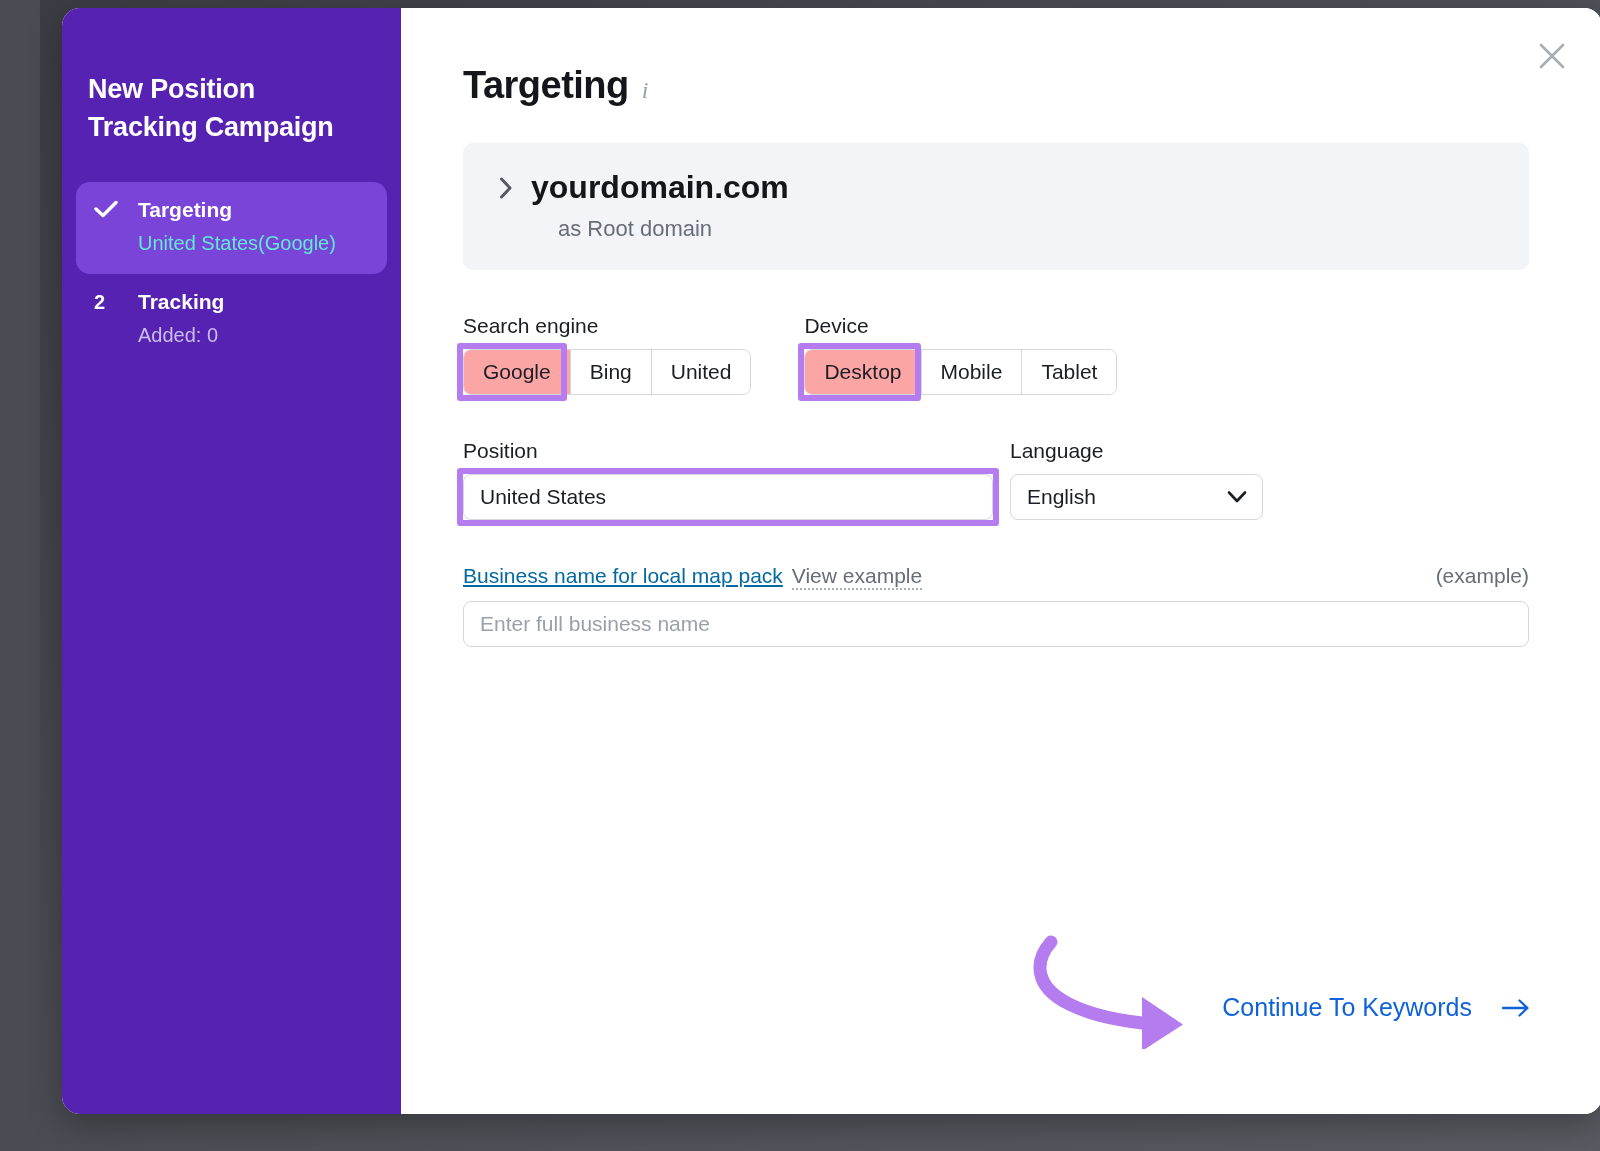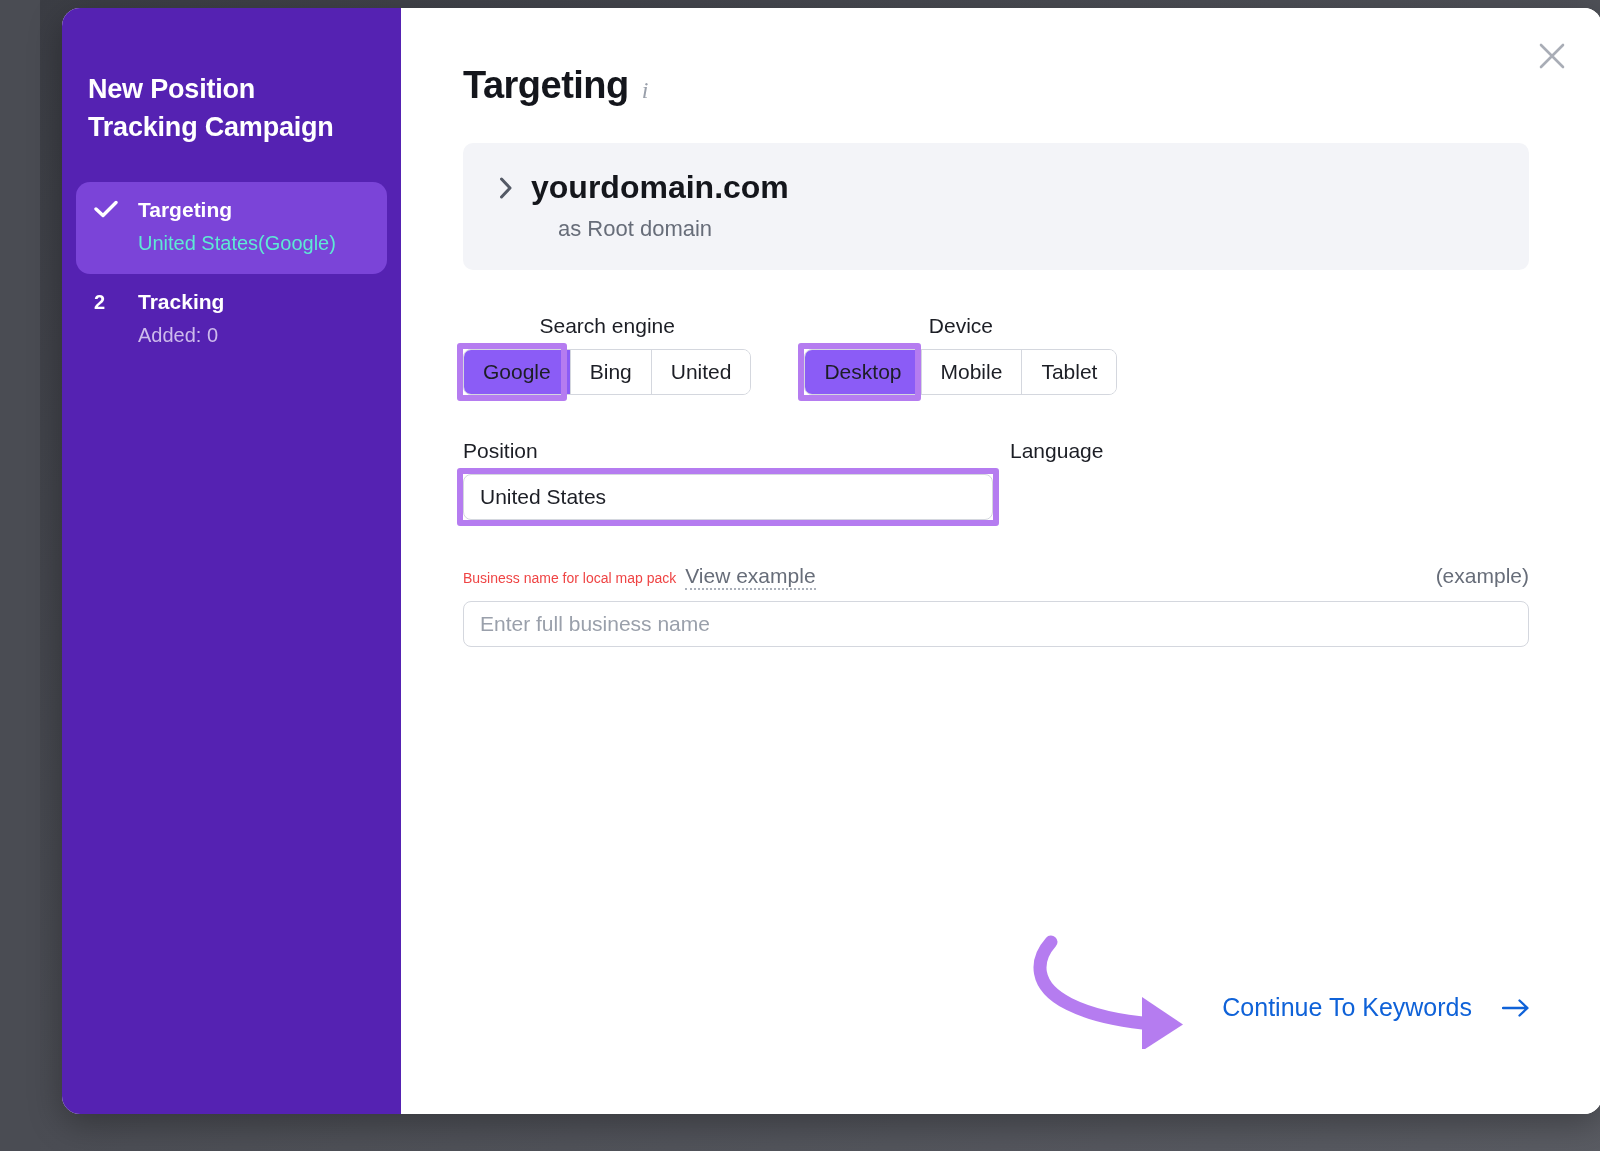--- a/index.html
+++ b/index.html
@@ -147,21 +147,21 @@
   }
   .domain-sub {
     font-size: 22px;
     color: #676d79;
     margin-top: 10px;
     margin-left: 59px;
   }
 
   
   .row { display: flex; }
-  .row-engines { margin-bottom: 44px; text-align: center; }
+  .row-engines { margin-bottom: 44px; }
 
   .field-label {
     font-size: 21px;
     color: #1c1e25;
     margin-bottom: 11px;
     display: block;
   }
 
   .seg-group {
     display: inline-flex;
@@ -177,21 +177,21 @@
     justify-content: center;
     padding: 0 19px;
     font-size: 21px;
     color: #1c1e25;
     border-right: 1px solid #d4d7de;
     background: #ffffff;
     cursor: pointer;
     white-space: nowrap;
   }
   .seg:last-child { border-right: none; }
-  .seg.selected { background: #8b5cf6; }
+  .seg.selected { background: #fca5a5; }
 
   .group-wrap { position: relative; display: inline-block; }
 
   
   .anno {
     position: absolute;
     border: 6px solid #b57cf0;
     border-radius: 3px;
     pointer-events: none;
   }
@@ -239,21 +239,21 @@
     pointer-events: none;
   }
 
   
   .biz-label-row {
     display: flex;
     align-items: baseline;
     width: 1066px;
     margin-bottom: 11px;
   }
-  .biz-label { font-size: 14px; color: #ef4444; }
+  .biz-label { font-size: 21px; color: #0369a1; text-decoration: underline; }
   .view-example {
     font-size: 21px;
     color: #676d79;
     margin-left: 9px;
     border-bottom: 2px dotted #aab0ba;
     cursor: pointer;
   }
   .optional {
     margin-left: auto;
     font-size: 21px;
@@ -377,20 +377,28 @@
         <div class="location-col">
           <span class="field-label">Position</span>
           <div class="group-wrap">
             <input class="text-input" type="text" value="United States" style="">
             <div class="anno anno-location"></div>
           </div>
         </div>
 
         <div class="language-col">
           <span class="field-label">Language</span>
+          <div class="select-wrap">
+            <div class="select-box">
+              <span>English</span>
+            </div>
+            <svg class="chev-down" width="20" height="14" viewBox="0 0 20 14">
+              <path d="M2 2.5 L10 11 L18 2.5" fill="none" stroke="#1c1e25" stroke-width="2.6" stroke-linecap="round" stroke-linejoin="round"></path>
+            </svg>
+          </div>
         </div>
 
       </div>
 
       <div class="biz-section">
         <div class="biz-label-row">
           <span class="biz-label">Business name for local map pack</span>
           <span class="view-example">View example</span>
           <span class="optional">(example)</span>
         </div>

